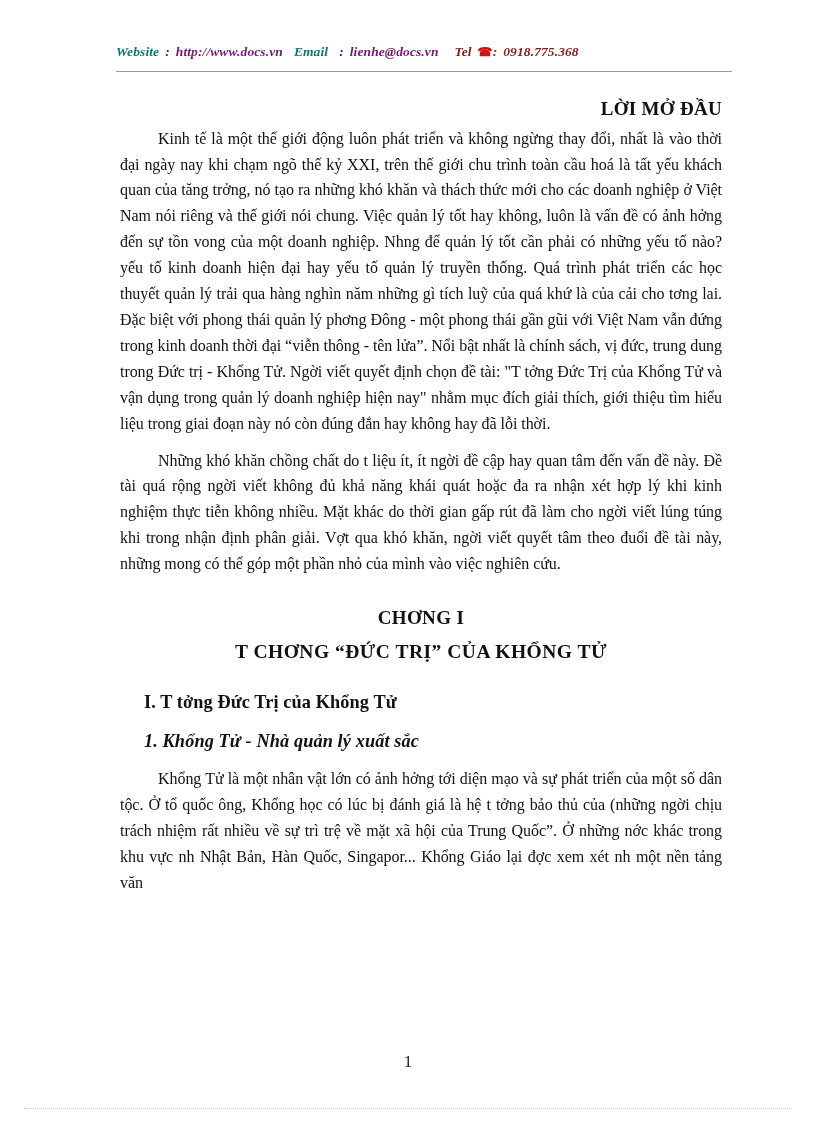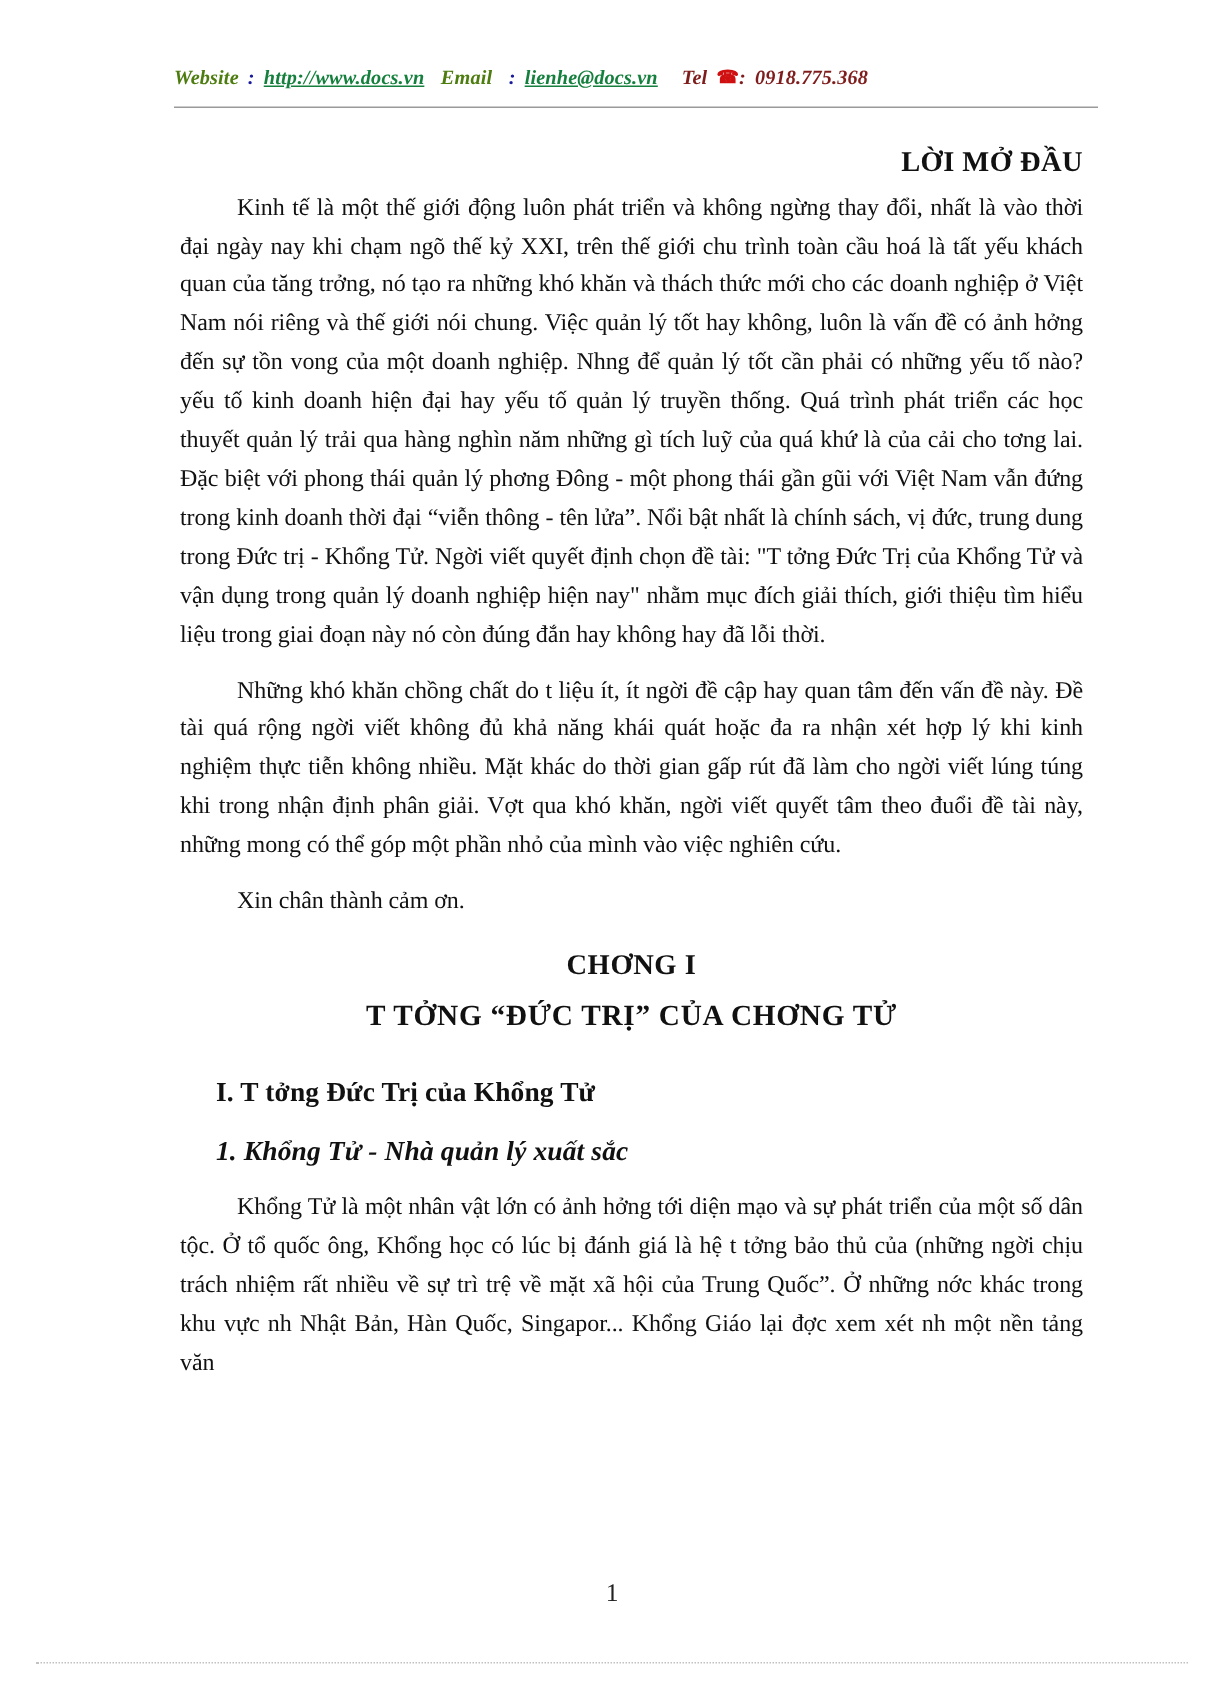--- a/index.html
+++ b/index.html
@@ -29,24 +29,23 @@
     top: 44px;
     width: 614px;
     height: 26px;
     font-family: "Liberation Serif", "DejaVu Serif", serif;
     font-style: italic;
     font-weight: bold;
     font-size: 13.5px;
     white-space: nowrap;
     letter-spacing: 0.1px;
   }
-  .doc-header .hdr-label-blue { color: #4d7c0f; }
+  .doc-header .hdr-label-blue { color: #0f766e; }
   .doc-header .hdr-link {
-    color: #15803d;
-    text-decoration: underline;
+    color: #701a75;
   }
   .doc-header .hdr-colon { color: #1a1a9c; font-weight: bold; }
   .doc-header .hdr-red { color: #7f1d1d; }
   .doc-header .hdr-gap-sm { display: inline-block; width: 6px; }
   .doc-header .hdr-gap-md { display: inline-block; width: 11px; }
   .doc-header .hdr-gap-lg { display: inline-block; width: 16px; }
   .phone-icon {
     display: inline-block;
     font-style: normal;
     color: #d01010;
@@ -158,26 +157,25 @@
     <h1 class="doc-title">LỜI MỞ ĐẦU</h1>
 
     <p class="para">Kinh tế là một thế giới động luôn phát triển và không ngừng thay đổi, nhất là vào thời đại ngày nay khi chạm ngõ thế kỷ XXI, trên thế giới chu trình toàn cầu hoá là tất yếu khách quan của tăng trởng,   nó tạo ra những khó khăn và thách thức mới cho các doanh nghiệp ở Việt Nam nói riêng và thế giới nói chung. Việc quản lý tốt hay không, luôn là vấn đề có ảnh hởng   đến sự tồn vong của một doanh nghiệp. Nhng   để quản lý tốt cần phải có những yếu tố nào? yếu tố kinh doanh hiện đại hay yếu tố quản lý truyền thống. Quá trình phát triển các học thuyết quản lý trải qua hàng nghìn năm những gì tích luỹ của quá khứ là của cải cho tơng   lai. Đặc biệt với phong thái quản lý phơng Đông - một phong thái gần gũi với Việt Nam vẫn đứng trong kinh doanh thời đại “viễn thông - tên lửa”. Nổi bật nhất là chính sách, vị đức, trung dung trong Đức trị - Khổng Tử. Ngời   viết quyết định chọn đề tài: "T   tởng   Đức Trị của Khổng Tử và vận dụng trong quản lý doanh nghiệp hiện nay" nhằm mục đích giải thích, giới thiệu tìm hiểu liệu trong giai đoạn này nó còn đúng đắn hay không hay đã lỗi thời.</p>
 
     <div class="spacer-sm"></div>
 
     <p class="para">Những khó khăn chồng chất do t   liệu ít, ít ngời   đề cập hay quan tâm đến vấn đề này. Đề tài quá rộng ngời   viết không đủ khả năng khái quát hoặc đa   ra nhận xét hợp lý khi kinh nghiệm thực tiễn không nhiều. Mặt khác do thời gian gấp rút đã làm cho ngời   viết lúng túng khi trong nhận định phân giải. Vợt   qua khó khăn, ngời   viết quyết tâm theo đuổi đề tài này, những mong có thể góp một phần nhỏ của mình vào việc nghiên cứu.</p>
 
     <div class="spacer-sm"></div>
 
-    <p class="para">Xin chân thành cảm ơn.</p>
 
     <div class="spacer-sm"></div>
 
     <p class="chapter-line">CHƠNG   I</p>
-    <p class="chapter-line sub">T   TỞNG   “ĐỨC TRỊ” CỦA CHƠNG TỬ</p>
+    <p class="chapter-line sub">T   CHƠNG   “ĐỨC TRỊ” CỦA KHỔNG TỬ</p>
 
     <div class="spacer-md"></div>
 
     <p class="heading-1">I. T   tởng   Đức Trị của Khổng Tử</p>
 
     <div class="spacer-sm"></div>
 
     <p class="heading-2">1. Khổng Tử - Nhà quản lý xuất sắc</p>
 
     <div class="spacer-sm"></div>

